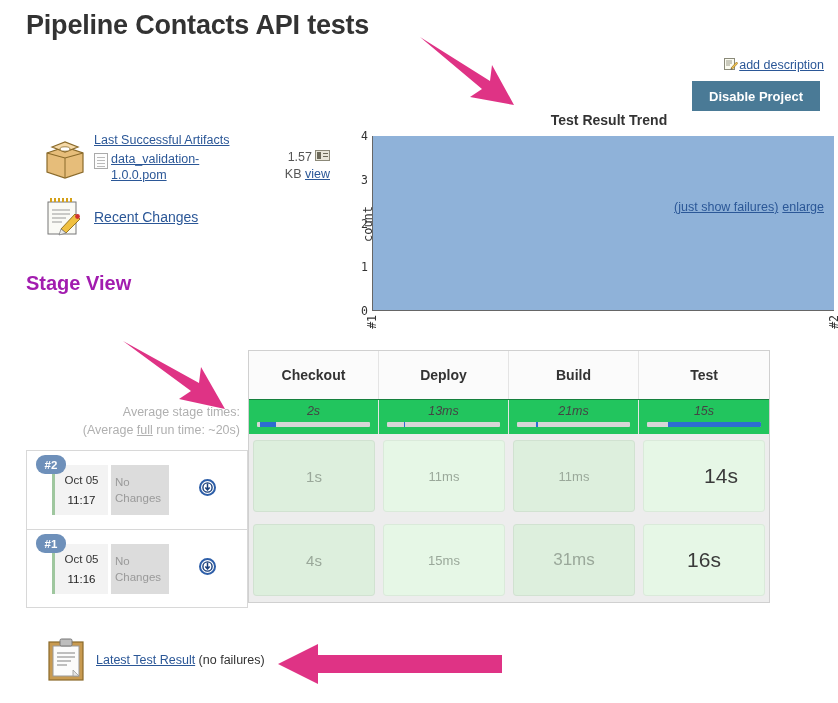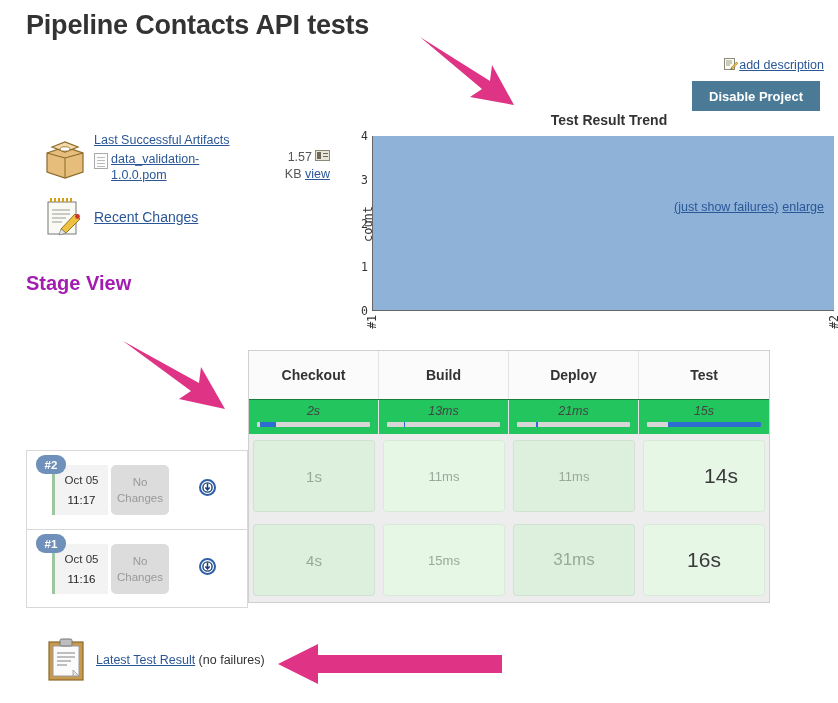--- a/index.html
+++ b/index.html
@@ -193,22 +193,22 @@
     width: 56px; height: 50px;
     background: #f3f3f3; border-left: 3px solid #9fc79f;
     font-size: 11.5px; color: #333;
     display: flex; flex-direction: column;
     align-items: center; justify-content: center; line-height: 20px;
   }
   .bdate .d2 { color: #222; }
   .nochanges {
     position: absolute; left: 84px; top: 14px;
     width: 58px; height: 50px;
-    background: #dcdcdc; border-radius: 5px;
-    font-size: 11.5px; color: #9a9a9a; text-align: center;
+    background: #dcdcdc; border-radius: 0;
+    font-size: 11.5px; color: #9a9a9a; 
     display: flex; align-items: center; justify-content: center;
     line-height: 16px; padding: 0 4px;
   }
   .dl-ico {
     position: absolute; left: 172px; top: 28px;
     width: 17px; height: 17px;
   }
 
   
   .footer { position: absolute; left: 46px; top: 638px; display: flex; align-items: center; }
@@ -311,26 +311,30 @@
         </div>
     </div>
   </div>
 
   <div class="chart-links">
     <a href="#">(just show failures)</a><a href="#">enlarge</a>
   </div>
 
   <div class="stage-heading">Stage View</div>
 
+  <div class="avg-times">
+    <div>Average stage times:</div>
+    <div><span>(Average </span><u>full</u><span> run time: ~20s)</span></div>
+  </div>
 
   <div class="stage-table">
     <div class="sg-head" id="sg-head">
         <div class="cell">Checkout</div>
+        <div class="cell">Deploy</div>
         <div class="cell">Build</div>
-        <div class="cell">Deploy</div>
         <div class="cell">Test</div>
       </div>
     <div class="sg-avg" id="sg-avg">
         <div class="cell">
           <div class="avg-val">2s</div>
           <div class="bar-track">
             <div class="bar-fill" style="left: 3%; width: 14%;"></div>
           </div>
         </div>
         <div class="cell">

